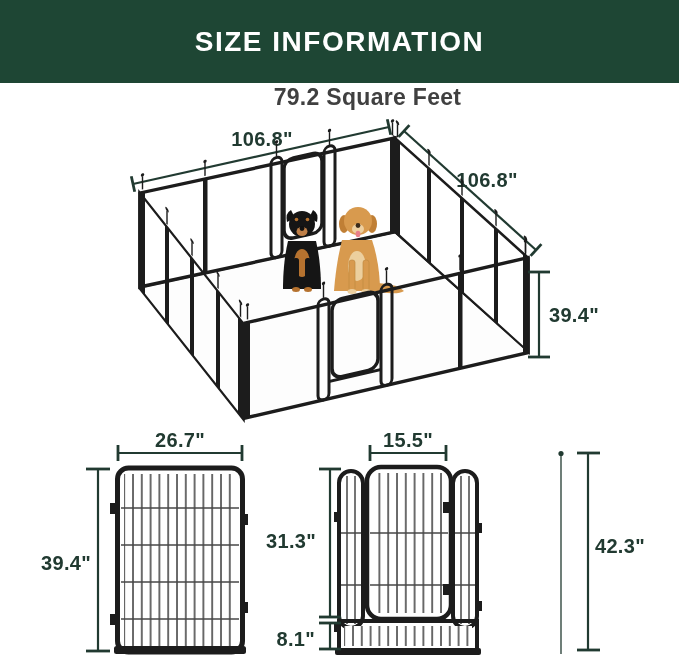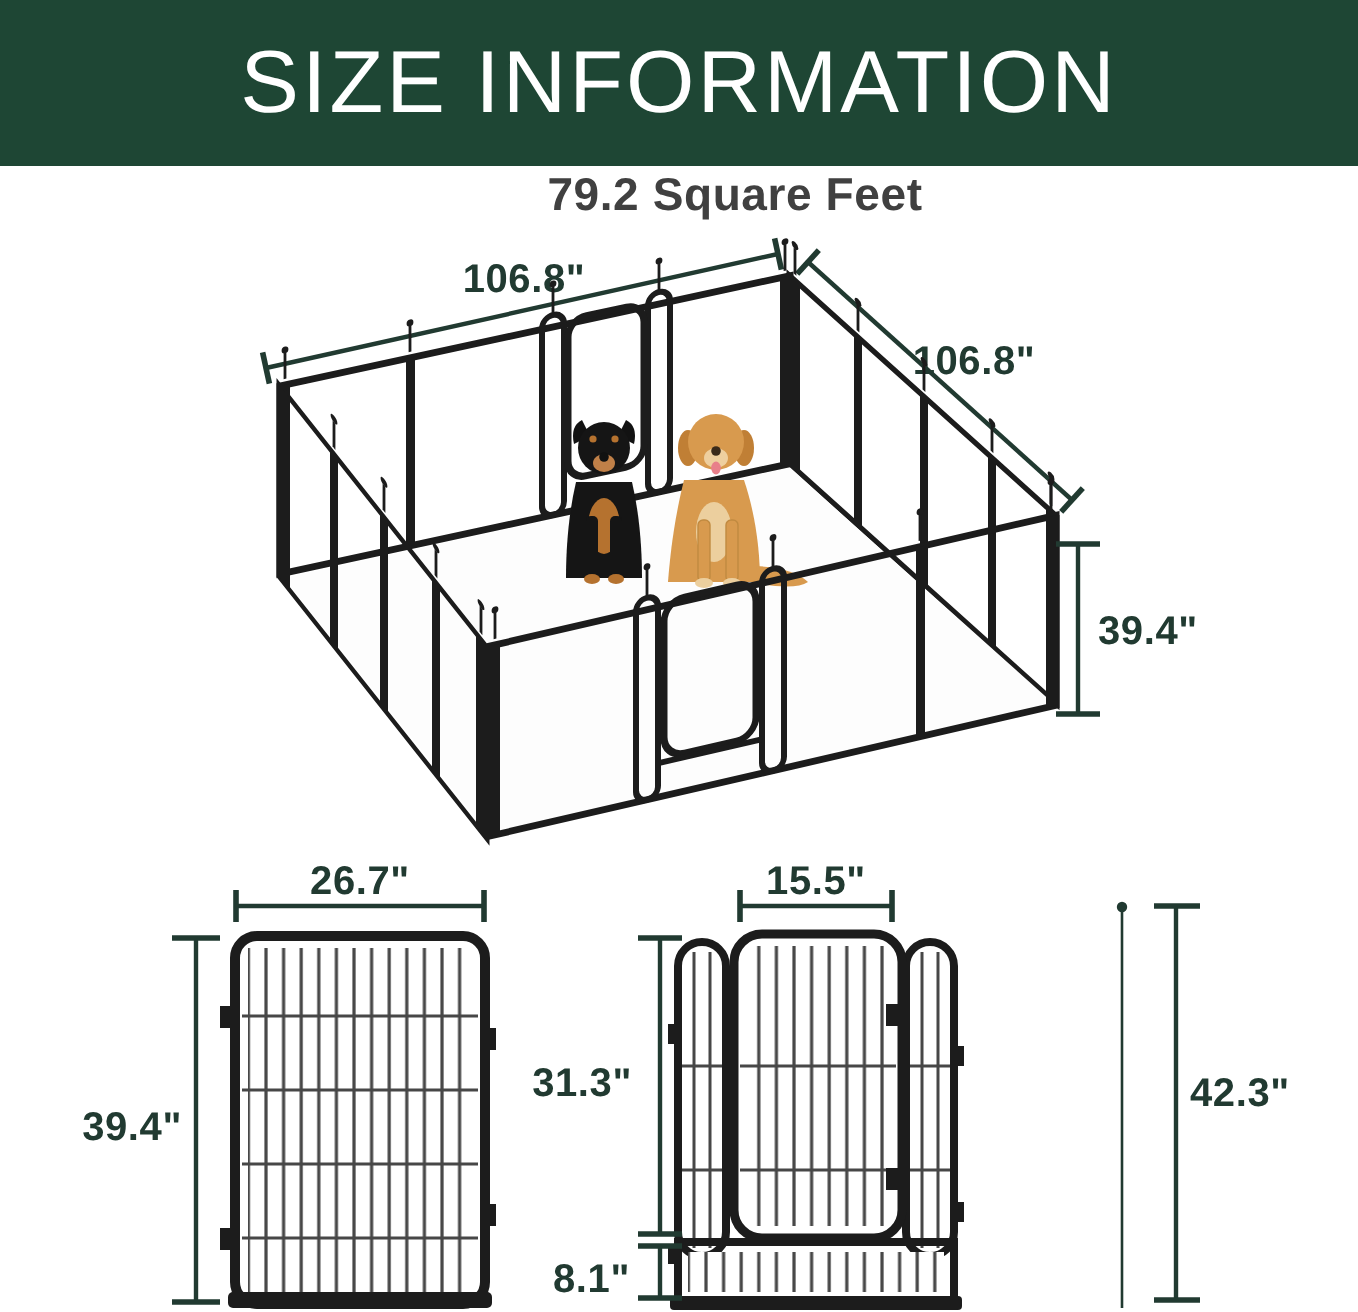--- a/index.html
+++ b/index.html
@@ -1,20 +1,20 @@
 <!DOCTYPE html>
 <html><head>
 <meta charset="utf-8">
 <style>
   html,body{margin:0;padding:0;background:#ffffff;}
   .page{position:relative;width:679px;height:656px;background:#ffffff;overflow:hidden;
         font-family:"Liberation Sans", sans-serif;}
   .banner{position:absolute;top:0;left:0;width:679px;height:83px;background:#1E4634;
           display:flex;align-items:center;justify-content:center;}
-  .banner h1{margin:4px;color:#ffffff;font-size:44px;font-weight:400;letter-spacing:1.5px;}
+  .banner h1{margin:4px;color:#ffffff;font-size:28px;font-weight:700;letter-spacing:1.5px;}
   .subtitle{position:absolute;top:84px;left:0;width:679px;text-align:center;
             color:#404040;font-size:23px;font-weight:800;letter-spacing:0.3px;padding-left:28px;}
   svg.diagram{position:absolute;top:0;left:0;}
   .dim-text{fill:#213A31;font-size:20px;font-weight:700;letter-spacing:0.3px;
             font-family:"Liberation Sans", sans-serif;}
   .dim-line{stroke:#213A31;stroke-width:2.2;fill:none;}
   .dim-cap{stroke:#213A31;stroke-width:2.8;fill:none;}
   .frame{stroke:#1C1C1C;fill:none;}
   .post{fill:#1C1C1C;}
   .pin{stroke:#1C1C1C;stroke-width:1.4;}

